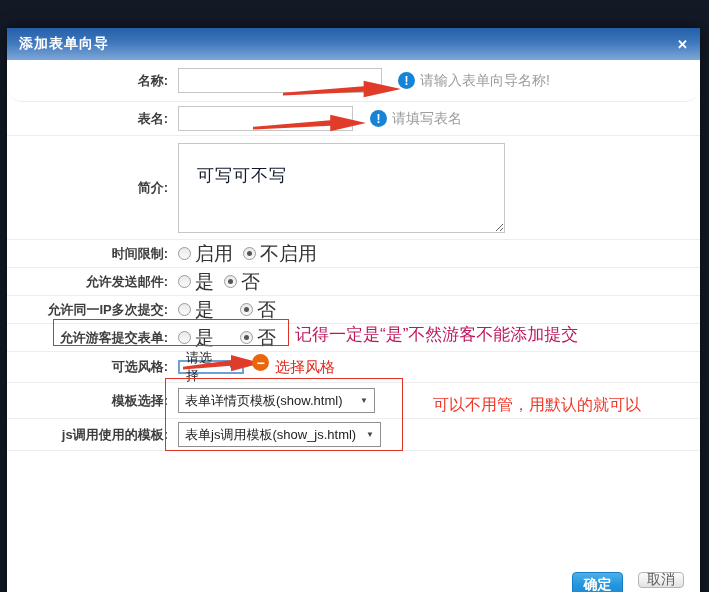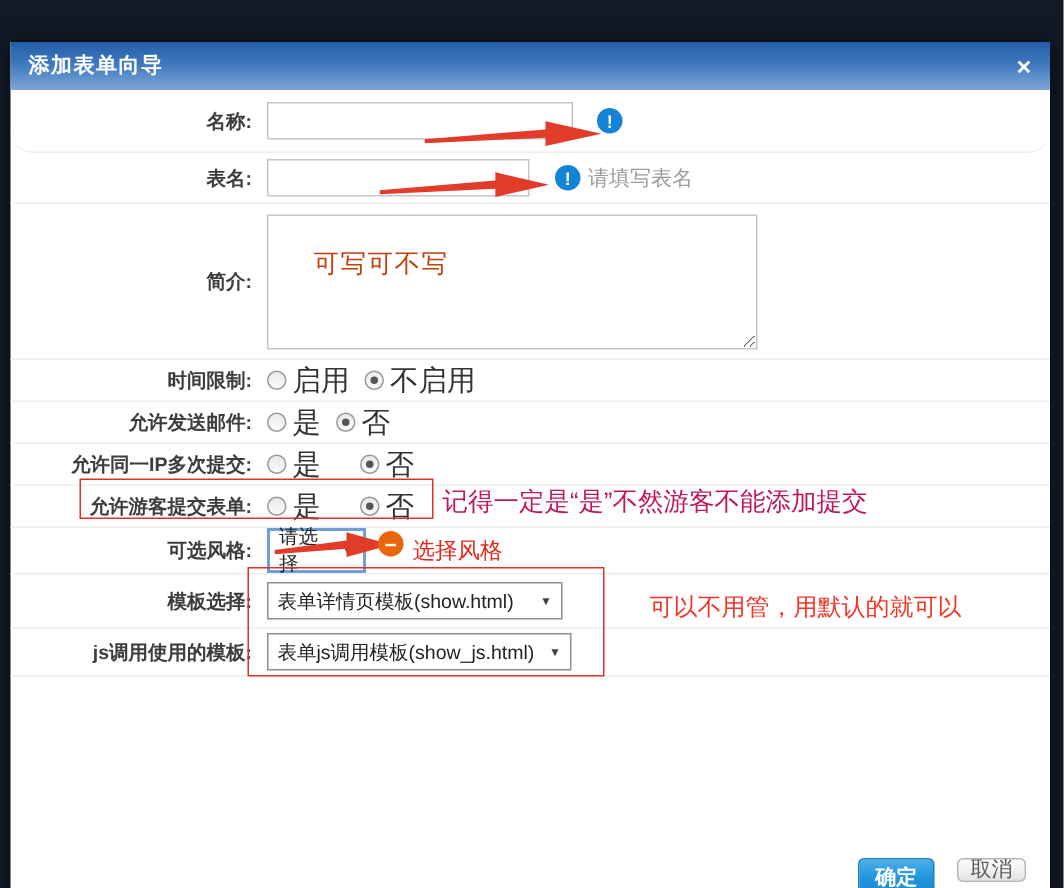--- a/index.html
+++ b/index.html
@@ -35,30 +35,30 @@
   .radio { position:relative; display:inline-block; width:13px; height:13px; border:1px solid #9a9a9a;
            border-radius:50%; background:linear-gradient(#e9e9e9,#fbfbfb); flex:0 0 13px; }
   .radio[data-state="on"]::after { content:""; position:absolute; left:3px; top:3px; width:5px; height:5px;
            border-radius:50%; background:#555; }
   .opt { display:flex; align-items:center; gap:4px; font-size:19px; color:#333; }
   .gap-s{margin-left:10px;} .gap-l{margin-left:26px;}
 
   .selbox { height:25px; border:1px solid #8f8f8f; background:#fff; display:flex; align-items:center;
             padding:0 6px; font-size:13px; color:#222; cursor:default; }
   .selbox .caret { margin-left:auto; font-size:8px; color:#444; padding-left:8px; }
-  .sel-style { width:66px; border:2px solid #6f9fd8; height:30px; }
+  .sel-style { width:66px; border:2px solid #6f9fd8; height:14px; }
   .sel-tpl { width:197px; } .sel-js { width:203px; }
 
   
   .anno { position:absolute; z-index:6; }
   .arrow polygon { fill:#e13b2a; }
   .a1 { left:276px; top:51px; width:118px; height:22px; }
   .a2 { left:246px; top:85px; width:113px; height:22px; }
   .a3 { left:176px; top:326px; width:80px;  height:20px; }
-  .intro-note { left:190px; top:136px; font-size:17px; color:#c2410c; letter-spacing:1px;margin-left:12px; }
+  .intro-note { left:190px; top:136px; font-size:17px; color:#0f172a; letter-spacing:1px; }
   .guest-box { left:46px; top:291px; width:236px; height:27px; border:1px solid #dd3226; background:transparent; }
   .guest-note { left:288px; top:295px; font-size:17px; color:#be185d; }
   .minus-ic { left:245px; top:326px; width:17px; height:17px; border-radius:50%; background:#ea660d;
               color:#fff; display:flex; align-items:center; justify-content:center; font-size:14px; font-weight:bold; }
   .style-note { left:268px; top:330px; font-size:15px; color:#e5281b; }
   .tpl-box { left:158px; top:350px; width:238px; height:73px; border:1px solid #dd3226; }
   .tpl-note { left:426px; top:367px; font-size:16px; color:#f43527; }
 
   .btn { position:absolute; border-radius:4px; font-size:14px; display:flex; align-items:center;
          justify-content:center; cursor:pointer; }
@@ -78,20 +78,21 @@
     <span class="title">添加表单向导</span>
     <span class="close">✕</span>
   </div>
 
   <div class="row r-name">
     <span class="lbl">名称:</span>
     <span class="ctrl">
       <input class="txt w-name" type="text" value="" style="">
       <span class="hint gap1">
         <span class="info-ic">!</span>
+        <span class="hint-text">请输入表单向导名称!</span>
       </span>
     </span>
   </div>
 
   <div class="row r-table">
     <span class="lbl">表名:</span>
     <span class="ctrl">
       <input class="txt w-table" type="text" value="" style="">
       <span class="hint gap2">
         <span class="info-ic">!</span>

